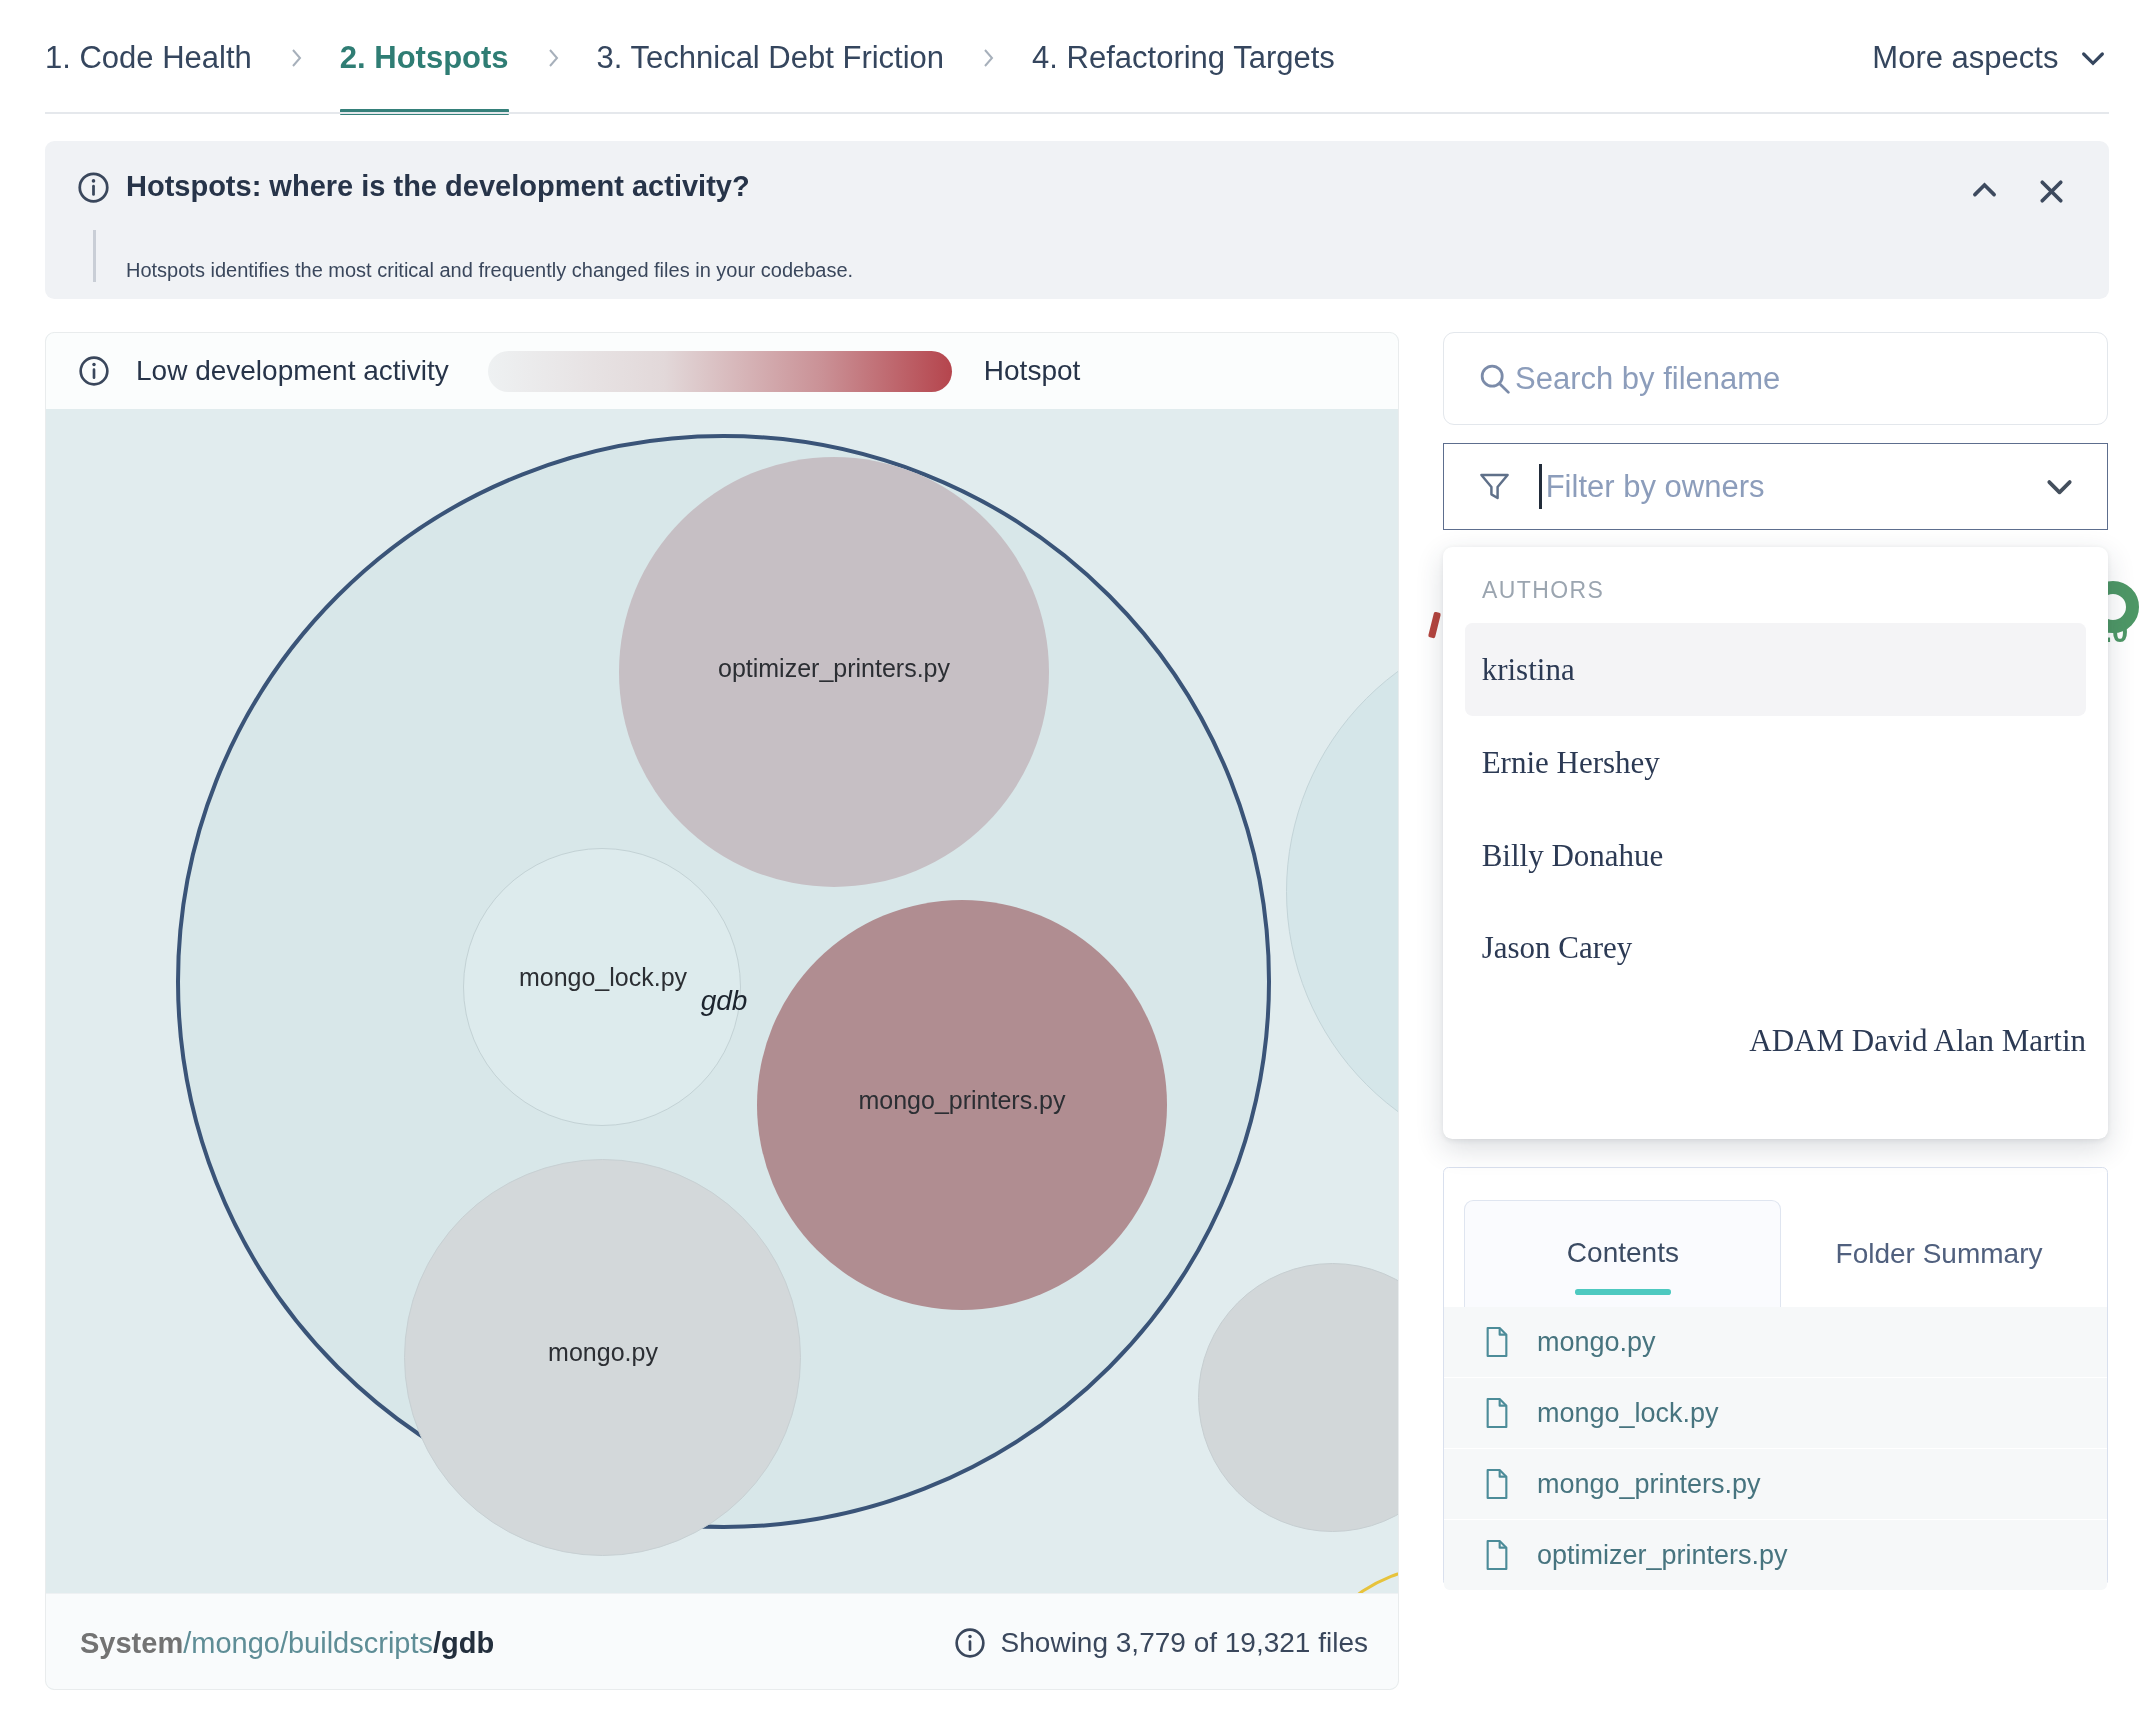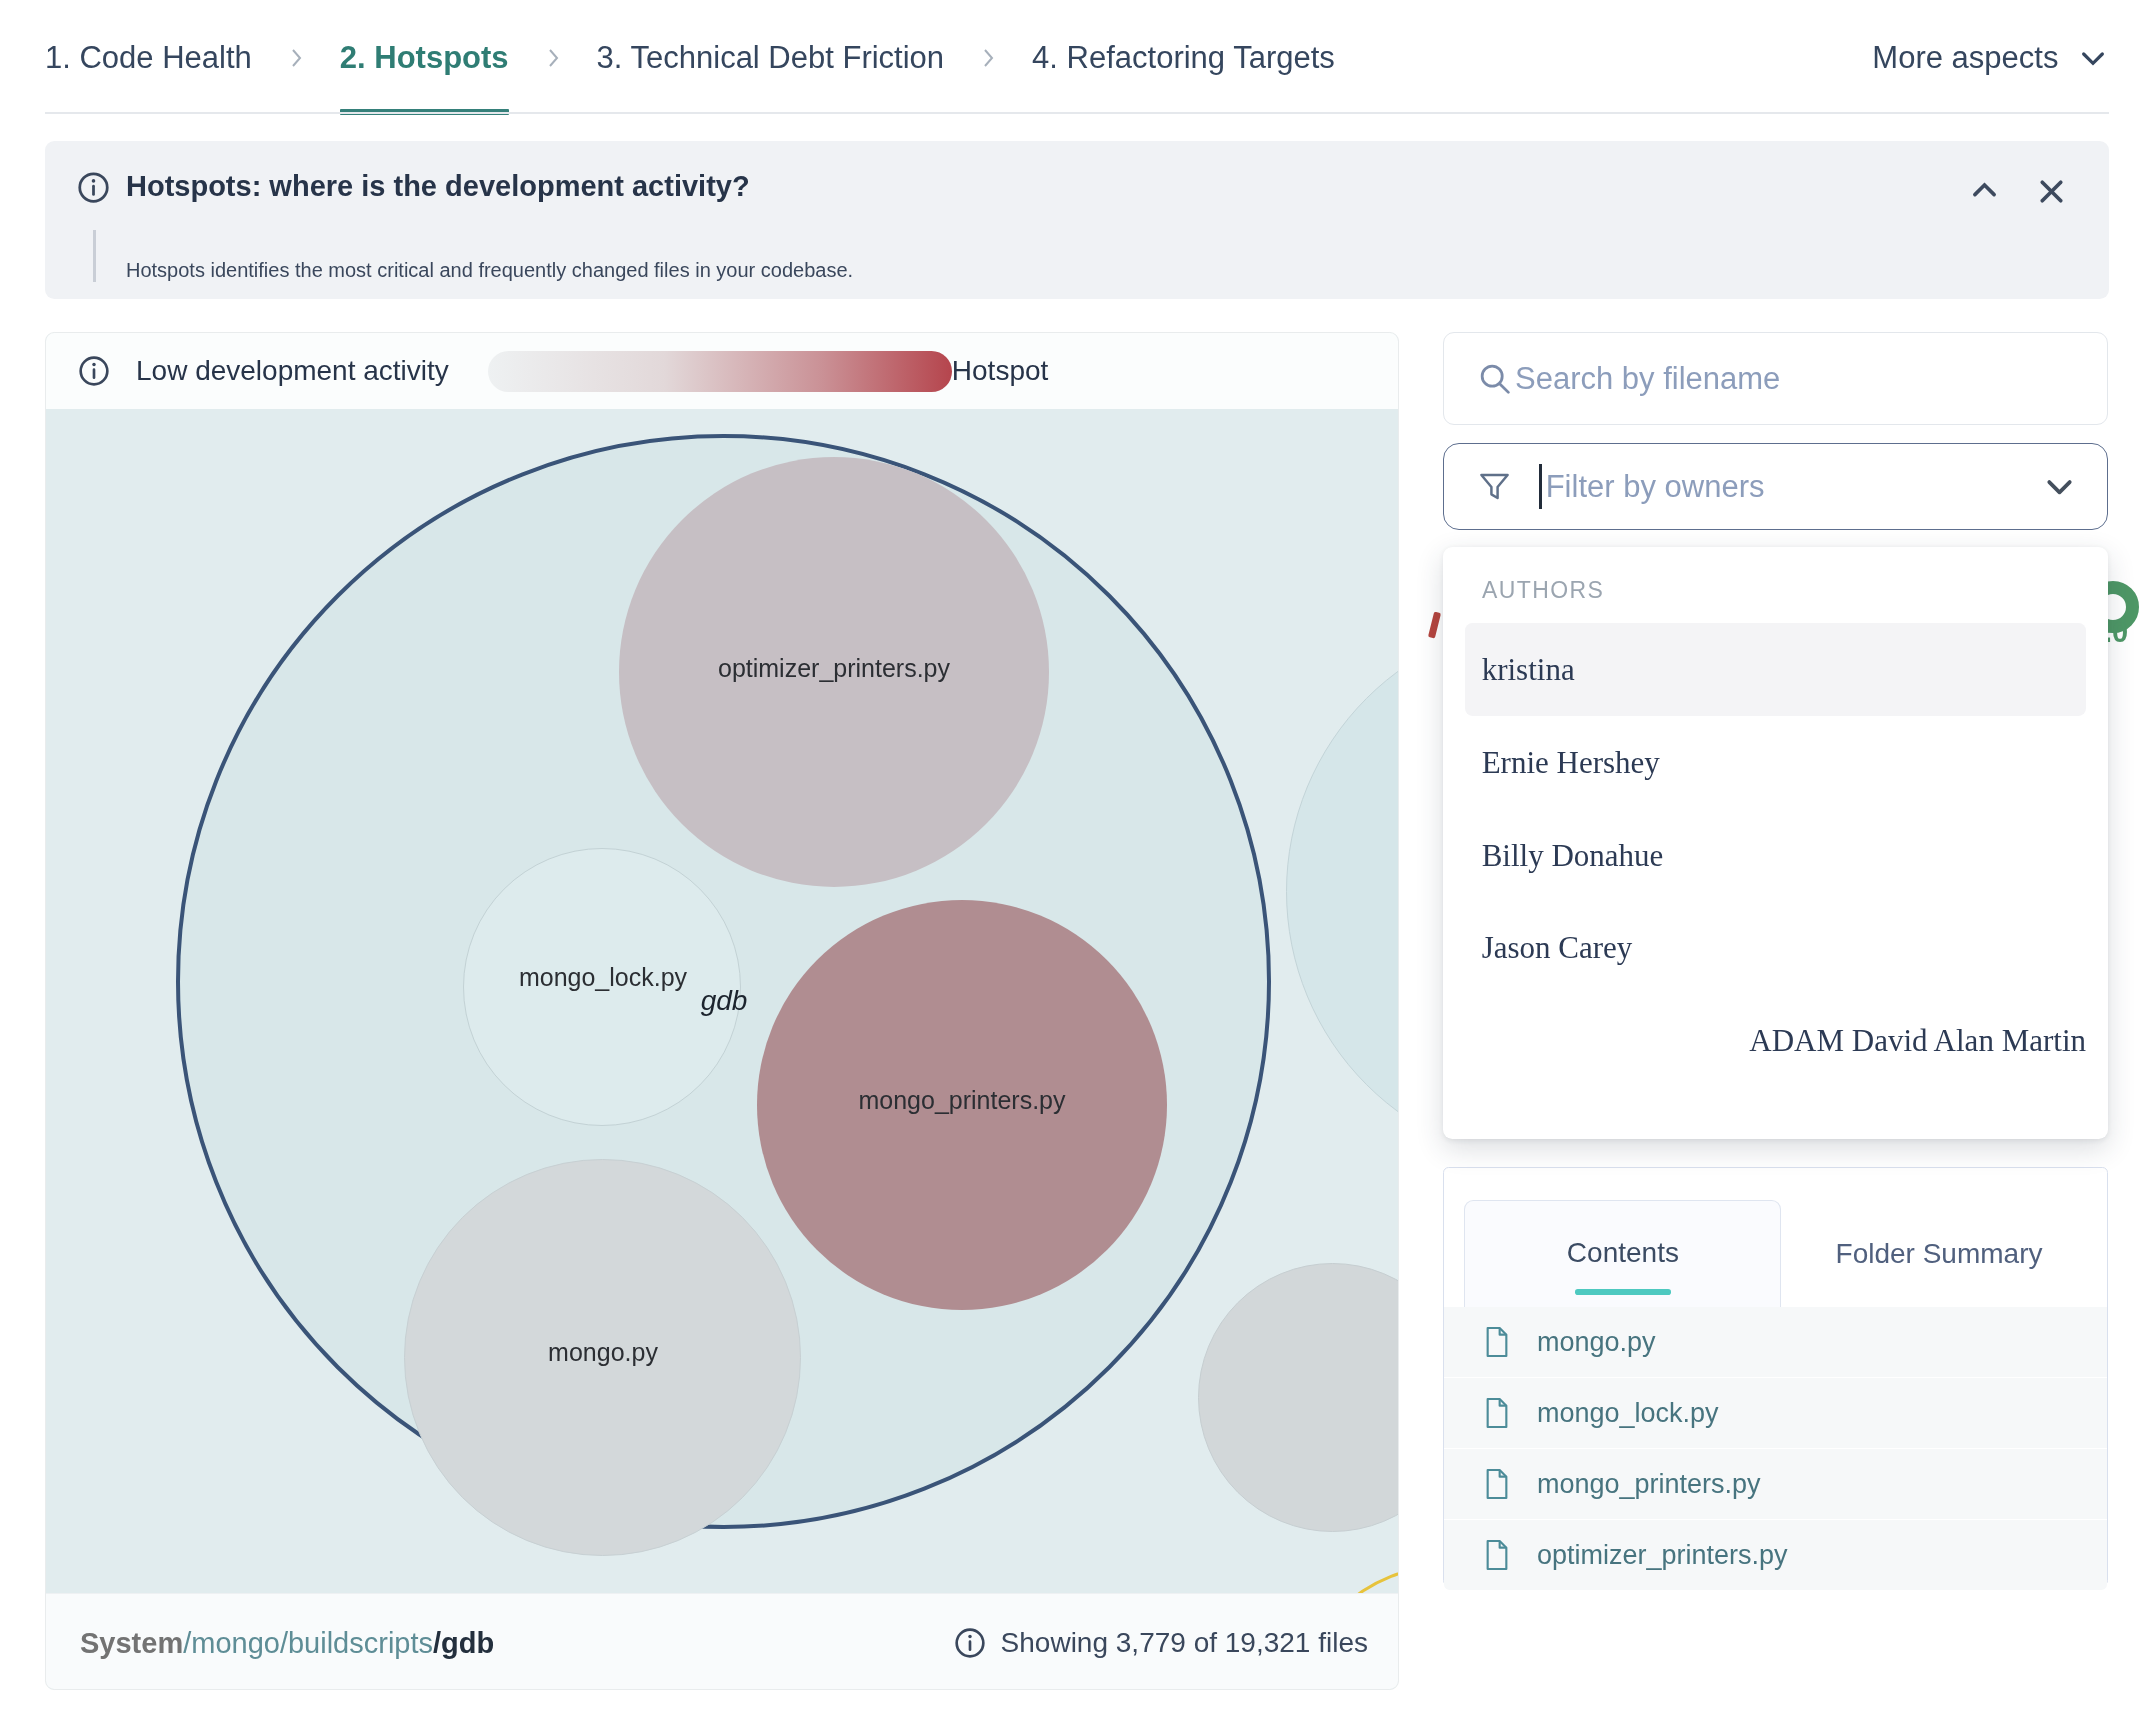--- a/index.html
+++ b/index.html
@@ -23,21 +23,21 @@
   .banner-desc{position:absolute;left:81px;top:103px;font-size:20px;color:#3a475c;line-height:52px;}
   .banner-collapse{position:absolute;right:108px;top:33px;color:#3d4a5e;cursor:pointer;}
   .banner-close{position:absolute;right:39px;top:32px;color:#3d4a5e;cursor:pointer;}
 
   
   .chart-panel{position:absolute;left:45px;top:332px;width:1354px;height:1358px;background:#e1ecee;border:0.9px solid #e9eced;border-radius:9.3px;overflow:hidden;box-sizing:border-box;}
   .legend{position:absolute;left:0;top:0;width:100%;height:76px;background:#fbfdfd;display:flex;align-items:center;z-index:6;}
   .legend-icon{margin-left:32px;color:#3a475c;display:flex;}
   .legend-low{margin-left:26px;font-size:28px;color:#273449;}
   .legend-pill{margin-left:39px;width:464px;height:41px;border-radius:20.4px;background:linear-gradient(90deg,#eef1f2 0%,#e2d8d9 38%,#ca9196 72%,#b5454d 100%);}
-  .legend-high{font-size:28px;color:#273449;}
+  .legend-high{margin-left:32px;font-size:28px;color:#273449;}
 
   .circle{position:absolute;border-radius:50%;}
   .main-circle{left:130px;top:101px;width:1095px;height:1095px;background:#d8e7e9;border:4.6px solid #3a5478;box-sizing:border-box;}
   .b-optimizer{left:573px;top:124px;width:430px;height:430px;background:#c6bfc4;}
   .b-lock{left:417px;top:515px;width:278px;height:278px;background:#ddebed;border:0.9px solid #c3d2d5;box-sizing:border-box;}
   .b-printers{left:711px;top:567px;width:410px;height:410px;background:#b08d91;}
   .b-mongo{left:358px;top:826px;width:397px;height:397px;background:#d3d8da;border:0.9px solid #c7d0d3;box-sizing:border-box;}
   .b-midright{left:1240px;top:285px;width:547px;height:547px;background:#d5e6e9;border:0.9px solid #c3d4d8;box-sizing:border-box;}
   .b-botright{left:1152px;top:930px;width:269px;height:269px;background:#d2d7d9;border:0.9px solid #c6ced1;box-sizing:border-box;}
   .b-yellow{left:1245px;top:1231px;width:315px;height:315px;background:transparent;border:3.7px solid #e7c33c;box-sizing:border-box;}
@@ -50,21 +50,21 @@
   .path .mid{color:#5e8d96;}
   .path .leaf{color:#232f3d;font-weight:bold;}
   .footer-right{margin-left:auto;margin-right:30px;display:flex;align-items:center;gap:15px;color:#3a475c;font-size:28px;}
 
   
   .search-box{position:absolute;left:1443px;top:332px;width:665px;height:93px;background:#fff;border:1.9px solid #e3e7ec;border-radius:11px;box-sizing:border-box;display:flex;align-items:center;}
   .search-box .icon{margin-left:32px;color:#7b8ba9;display:flex;}
   .search-input{border:none;outline:none;background:transparent;font-size:31px;color:#35465e;width:482px;font-family:inherit;}
   .search-input::placeholder{color:#8c9dbb;}
 
-  .filter-box{position:absolute;left:1443px;top:443px;width:665px;height:87px;background:#fff;border:1.9px solid #5d6e8e;border-radius:16px;box-sizing:border-box;display:flex;align-items:center;}
+  .filter-box{position:absolute;left:1443px;top:443px;width:665px;height:87px;background:#fff;border:1.9px solid #5d6e8e;border-radius:0;box-sizing:border-box;display:flex;align-items:center;}
   .filter-box .icon{margin-left:32px;color:#5f7089;display:flex;}
   .caret-bar{width:2.8px;height:45px;background:#222c3a;margin-left:26px;}
   .filter-input{border:none;outline:none;background:transparent;margin-left:1.9px;font-size:31px;color:#35465e;width:408px;font-family:inherit;}
   .filter-input::placeholder{color:#8c9dbb;}
   .filter-chevron{margin-left:auto;margin-right:30px;color:#444f5d;display:flex;cursor:pointer;}
 
   
   .score-ring{position:absolute;left:2087px;top:581px;width:52px;height:52px;border:13px solid #4e9766;border-radius:50%;box-sizing:border-box;z-index:1;}
   .score-frac{position:absolute;left:2104px;top:616px;font-size:29px;font-weight:bold;color:#4e9766;z-index:1;}
   .red-sliver{position:absolute;left:1431px;top:612px;width:6.5px;height:26px;background:#b5443e;transform:rotate(14deg);border-radius:1.9px;z-index:1;}

